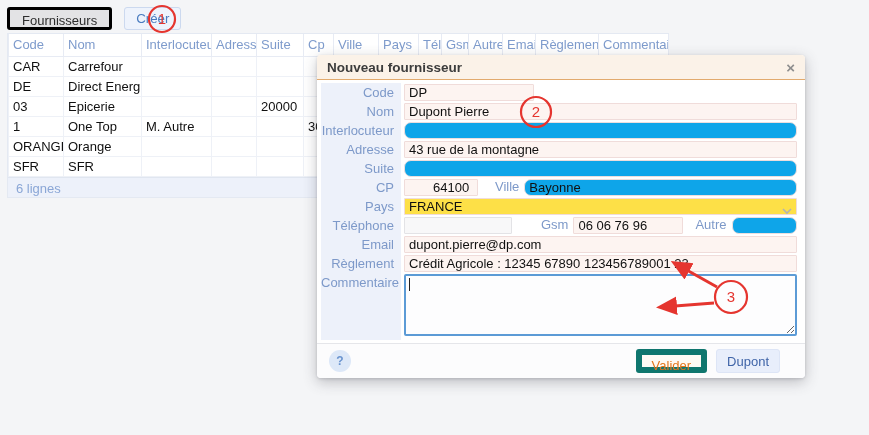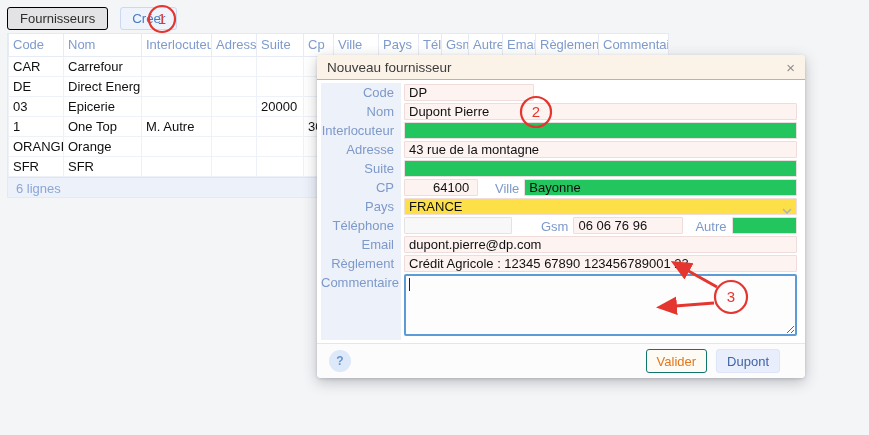--- a/index.html
+++ b/index.html
@@ -8,21 +8,21 @@
     font-family:"Liberation Sans", sans-serif;
     font-size:13px;
     background:#f4f5f7;
     position:relative;
     overflow:hidden;
     color:#1a1a1a;
   }
   
   .toolbar { position:absolute; left:7px; top:7px; display:flex; gap:12px; z-index:1; }
   .tab-btn {
-    background:#e3e3e5; color:#2e2e2e; border:1px solid #000000;
+    background:#e3e3e5; color:#2e2e2e; border:3px solid #000000;
     border-radius:3px; padding:3px 12px; height:23px; line-height:15px; cursor:default;
   }
   .create-btn {
     background:#eef3fc; color:#4a7cc0; border:1px solid #ccd9ef;
     border-radius:3px; padding:3px 11px; height:23px; line-height:15px;
   }
   
   .grid-wrap { position:absolute; left:7px; top:33px; width:662px; z-index:1; background:#fff; border:1px solid #e4e9f2; }
   table.grid { border-collapse:collapse; table-layout:fixed; width:660px; background:#fff; }
   table.grid th {
@@ -42,37 +42,37 @@
   .modal {
     position:absolute; left:317px; top:55px; width:488px; height:323px;
     background:#fff; border-radius:4px; z-index:10;
     box-shadow:0 4px 14px rgba(60,60,70,.30), 0 1px 3px rgba(60,60,70,.18);
     display:flex; flex-direction:column;
   }
   .modal-title {
     background:#fbf2e8; border-bottom:1px solid #e2aa6d;
     border-radius:4px 4px 0 0; height:25px; flex:0 0 25px;
     display:flex; align-items:center; padding:0 10px;
-    font-weight:normal; font-size:13.5px; color:#3c3c3c;
+    font-weight:bold; font-size:13.5px; color:#3c3c3c;
   }
   .modal-close { margin-left:auto; color:#8e8e8e; font-size:15px; line-height:1; cursor:default; }
   .modal-body { flex:1 1 auto; padding:3px 8px 2px 4px; background:#fff; overflow:hidden; }
   .frow { display:flex; align-items:flex-start; min-height:19px; }
   .flabel {
     flex:0 0 80px; background:#edf1fa; color:#7d99c9; text-align:right;
     padding:2px 7px 0 0; align-self:stretch; white-space:nowrap; overflow:hidden;
   }
-  .ffields { flex:1 1 auto; display:flex; align-items:flex-end; padding:1px 0 1px 3px; }
+  .ffields { flex:1 1 auto; display:flex; align-items:flex-start; padding:1px 0 1px 3px; }
   .inl-label { color:#7d99c9; padding:0 5px; white-space:nowrap; }
   .inp {
     height:17px; border:1px solid #f0dcda; background:#fdf4f1;
     font-family:inherit; font-size:13px; color:#101010; padding:0 4px;
     outline:none; border-radius:1px; width:100%;
   }
-  .inp.white { background:#22c55e; border-color:#ecdede; }
+  .inp.white { background:#0ea5e9; border-color:#ecdede;border-radius:7px; }
   .inp.gray  { background:#f8f8f9; border-color:#e3e3e6; }
   .combo {
     position:relative; height:17px; border:1px solid #f0dcda; background:#fde047;
     border-radius:1px; width:100%; padding:0 18px 0 4px; line-height:15px; color:#101010;
   }
   .combo .chev { position:absolute; right:4px; top:4px; }
   .ta-wrap { position:relative; width:100%; }
   textarea.cmt {
     width:100%; height:62px; border:2px solid #5c9bd6; background:#fdfdfe;
     border-radius:2px; outline:none; font-family:inherit; font-size:13px; padding:2px 3px;
@@ -82,21 +82,21 @@
     flex:0 0 35px; border-top:1px solid #e5e6ea; background:#fcfcfd;
     border-radius:0 0 4px 4px; display:flex; align-items:center; padding:0 25px 0 12px;
   }
   .help-btn {
     width:22px; height:22px; border-radius:50%; background:#dde8f8; color:#6a94cf;
     font-weight:bold; display:flex; align-items:center; justify-content:center;
     font-size:12px; border:none;
   }
   .btns { margin-left:auto; display:flex; gap:9px; }
   .btn-valider {
-    background:#fefaf4; border:1px solid #0f766e; color:#e4761b;
+    background:#fefaf4; border:6px solid #0f766e; color:#e4761b;
     border-radius:3px; padding:3px 10px; height:24px; font-size:13px; font-family:inherit;
   }
   .btn-annuler {
     background:#e8eefb; border:1px solid #dde5f6; color:#3f64a8;
     border-radius:3px; padding:3px 10px; height:24px; font-size:13px; font-family:inherit;
   }
   
   svg.anno { position:absolute; left:0; top:0; z-index:20; pointer-events:none; }
   svg.anno text { font-family:"Liberation Sans", sans-serif; font-size:15px; fill:#e5352f; }
 </style>

